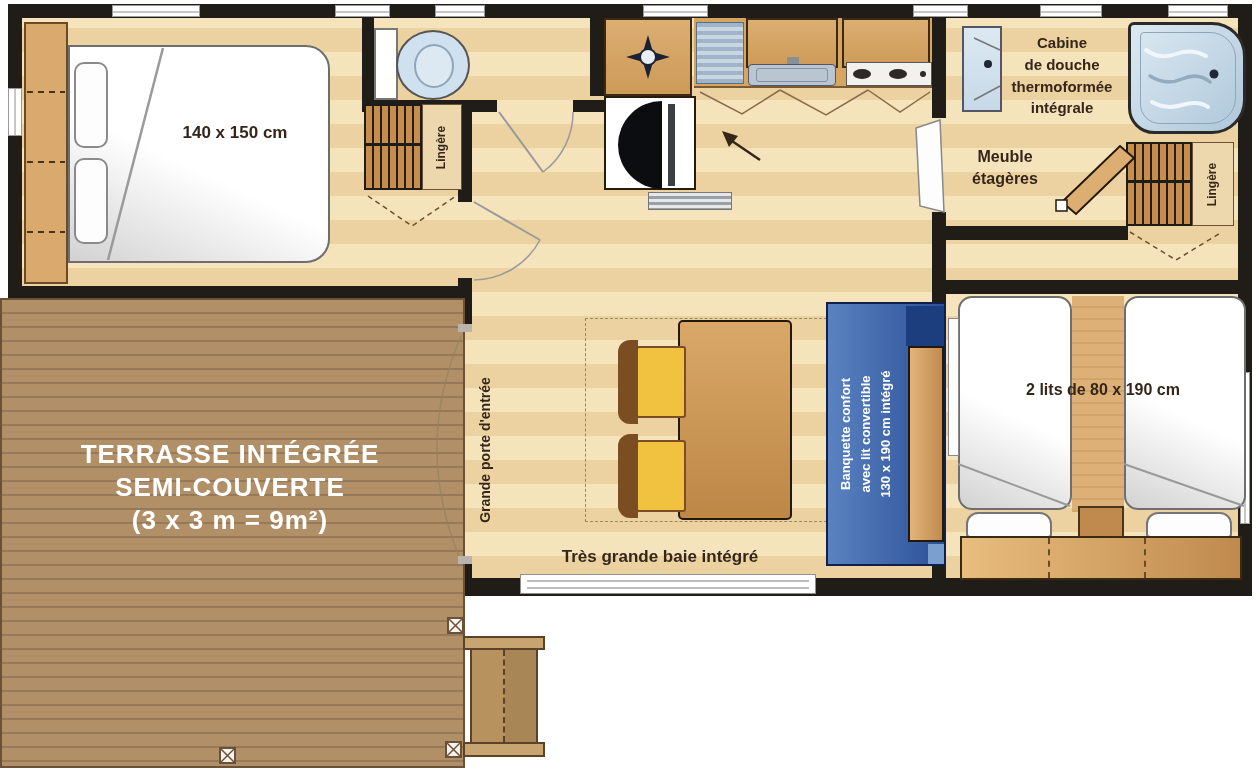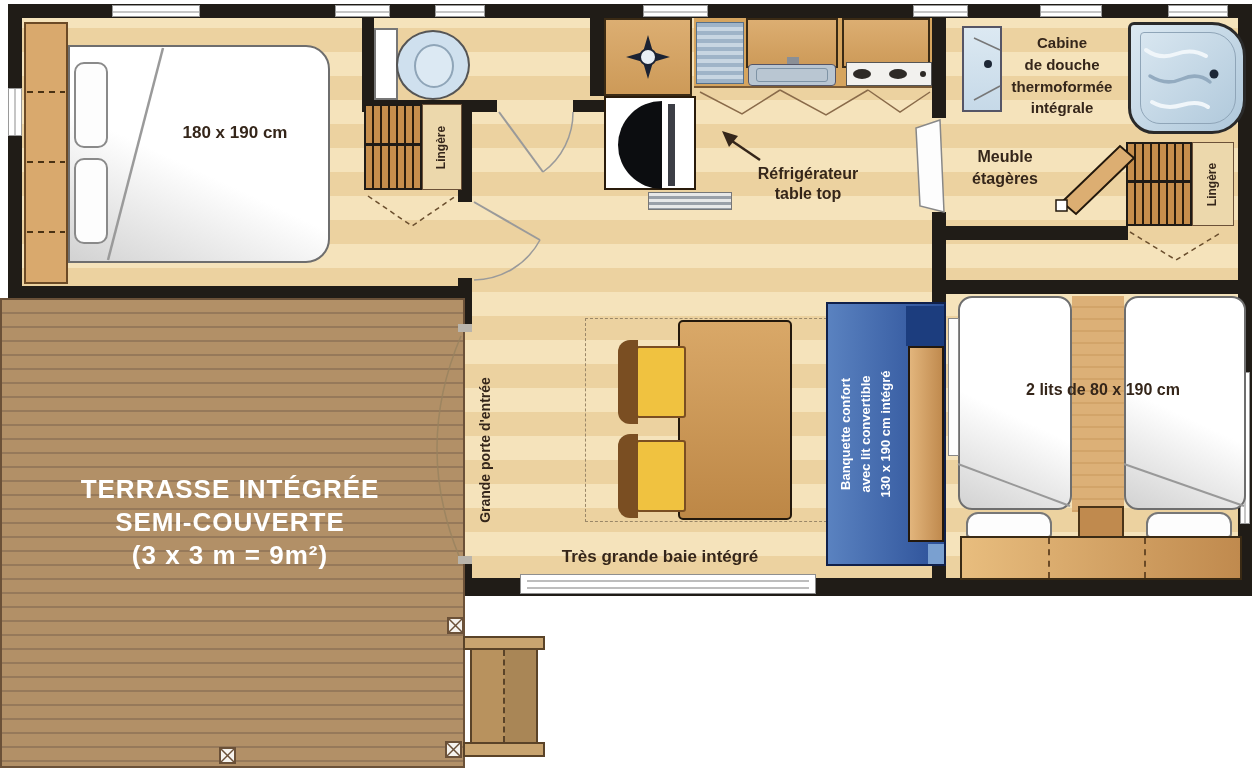--- a/index.html
+++ b/index.html
@@ -68,21 +68,21 @@
   <div class="abs win" style="left:1168px;top:5px;width:60px;height:12px;"></div>
   <div class="abs win-v" style="left:8px;top:88px;width:14px;height:48px;"></div>
   <div class="abs win-v" style="left:1240px;top:372px;width:10px;height:152px;"></div>
   <div class="abs bay" style="left:520px;top:574px;width:296px;height:20px;"></div>
 
   <div class="abs" style="left:24px;top:22px;width:44px;height:262px;background:#d9a96d;border:2px solid #6b4a26;"></div>
   <div class="abs mattress" style="left:68px;top:45px;width:262px;height:218px;border-radius:0 24px 24px 0;"></div>
   <div class="abs" style="left:74px;top:62px;width:34px;height:86px;border:2px solid #8a8a8a;border-radius:10px;background:#fdfdfd;"></div>
   <div class="abs" style="left:74px;top:158px;width:34px;height:86px;border:2px solid #8a8a8a;border-radius:10px;background:#fdfdfd;"></div>
   <div class="abs lbl" style="left:140px;top:122px;width:190px;font-size:17px;">
-    <div>180 x 190 cm</div>
+    <div>140 x 150 cm</div>
   </div>
 
   <div class="abs" style="left:374px;top:28px;width:24px;height:72px;background:#fff;border:2px solid #777;"></div>
   <div class="abs" style="left:396px;top:30px;width:74px;height:70px;background:#cfe0ee;border:2.5px solid #555;border-radius:50%;"></div>
   <div class="abs" style="left:414px;top:44px;width:40px;height:44px;background:#dce9f3;border:2px solid #8fa5b8;border-radius:50%;"></div>
 
   <div class="abs hatch" style="left:364px;top:104px;width:58px;height:86px;"></div>
   <div class="abs lingere-strip" style="left:422px;top:104px;width:40px;height:86px;">
     <div class="lbl vlab" style="font-size:12px;white-space:nowrap;">Lingère</div>
   </div>
@@ -90,24 +90,20 @@
   <div class="abs wood" style="left:604px;top:18px;width:88px;height:78px;"></div>
   <div class="abs" style="left:604px;top:96px;width:92px;height:94px;background:#fff;border:2px solid #2a1c0c;"></div>
   <div class="abs" style="left:648px;top:192px;width:84px;height:18px;background:repeating-linear-gradient(180deg,#e8e8e8 0 3px,#9aa0a8 3px 6px);border:1px solid #777;"></div>
   <div class="abs" style="left:694px;top:18px;width:238px;height:70px;background:#d6a55f;border-bottom:2px solid #7a5a34;"></div>
   <div class="abs" style="left:696px;top:22px;width:48px;height:62px;background:repeating-linear-gradient(180deg,#9fb4c8 0 4px,#c8d6e2 4px 8px);border:1px solid #56708a;"></div>
   <div class="abs wood" style="left:746px;top:18px;width:92px;height:50px;"></div>
   <div class="abs wood" style="left:842px;top:18px;width:88px;height:50px;"></div>
   <div class="abs" style="left:748px;top:64px;width:88px;height:22px;background:#b9c6d2;border:1px solid #556;border-radius:4px;"></div>
   <div class="abs" style="left:756px;top:68px;width:72px;height:14px;border:1px solid #7e93a5;border-radius:3px;"></div>
   <div class="abs" style="left:846px;top:62px;width:86px;height:24px;background:#f2f1ee;border:1px solid #555;"></div>
-  <div class="abs lbl" style="left:740px;top:164px;width:136px;font-size:16px;">
-    <div>Réfrigérateur</div>
-    <div>table top</div>
-  </div>
 
   <div class="abs" style="left:962px;top:26px;width:40px;height:86px;background:linear-gradient(180deg,#dce9f2,var(--water-blue));border:2px solid #556;"></div>
   <div class="abs" style="left:1128px;top:22px;width:118px;height:112px;background:linear-gradient(135deg,#dce9f2,#aec7da);border:3px solid #2a2a2a;border-radius:6px 34px 34px 26px;"></div>
   <div class="abs" style="left:1140px;top:32px;width:96px;height:92px;border:1.5px solid #8fa5b8;border-radius:4px 26px 26px 20px;"></div>
   <div class="abs lbl" style="left:996px;top:32px;width:132px;font-size:15px;line-height:1.45;">
     <div>Cabine</div>
     <div>de douche</div>
     <div>thermoformée</div>
     <div>intégrale</div>
   </div>
@@ -147,21 +143,21 @@
   <div class="abs vlab" style="left:781px;top:349px;width:170px;height:170px;display:flex;flex-direction:column;justify-content:center;text-align:center;color:#fff;font-weight:bold;font-size:13px;line-height:20px;">
     <div>Banquette confort</div>
     <div>avec lit convertible</div>
     <div>130 x 190 cm intégré</div>
   </div>
 
   <div class="abs lbl" style="left:505px;top:546px;width:310px;font-size:17px;">Très grande baie intégré</div>
   <div class="abs vlab lbl" style="left:377px;top:440px;width:220px;height:20px;font-size:14px;white-space:nowrap;">Grande porte d'entrée</div>
 
   <div class="abs terrace" style="left:0px;top:298px;width:465px;height:470px;"></div>
-  <div class="abs" style="left:25px;top:438px;width:410px;text-align:center;color:var(--terrace-text);font-weight:bold;font-size:26px;line-height:33px;letter-spacing:1px;margin-top:35px;">
+  <div class="abs" style="left:25px;top:438px;width:410px;text-align:center;color:var(--terrace-text);font-weight:bold;font-size:26px;line-height:33px;letter-spacing:1px;">
     <div>TERRASSE INTÉGRÉE</div>
     <div>SEMI-COUVERTE</div>
     <div>(3 x 3 m = 9m²)</div>
   </div>
 
   <div class="abs" style="left:470px;top:648px;width:68px;height:96px;background:#b8925e;border:2px solid #5a4328;"></div>
   <div class="abs" style="left:503px;top:650px;width:0;height:92px;border-left:2px dashed #5a4328;"></div>
   <div class="abs" style="left:505px;top:650px;width:31px;height:92px;background:rgba(0,0,0,0.08);"></div>
   <div class="abs" style="left:463px;top:636px;width:82px;height:14px;background:#c8a470;border:2px solid #5a4328;"></div>
   <div class="abs" style="left:463px;top:742px;width:82px;height:15px;background:#c8a470;border:2px solid #5a4328;"></div>

